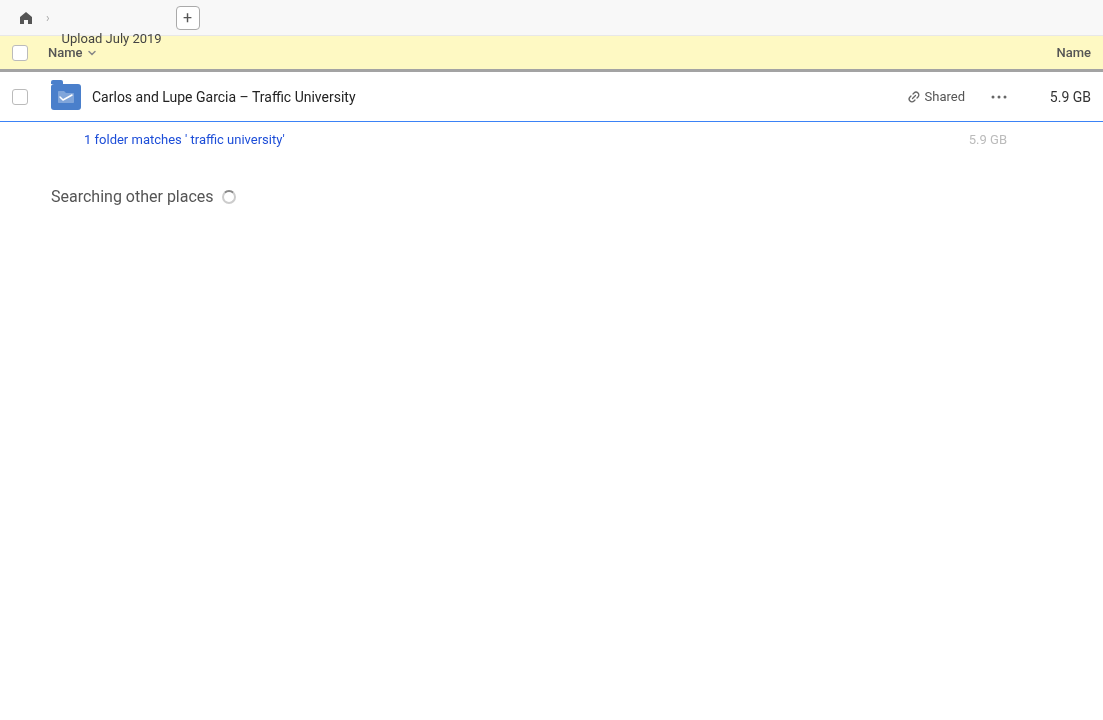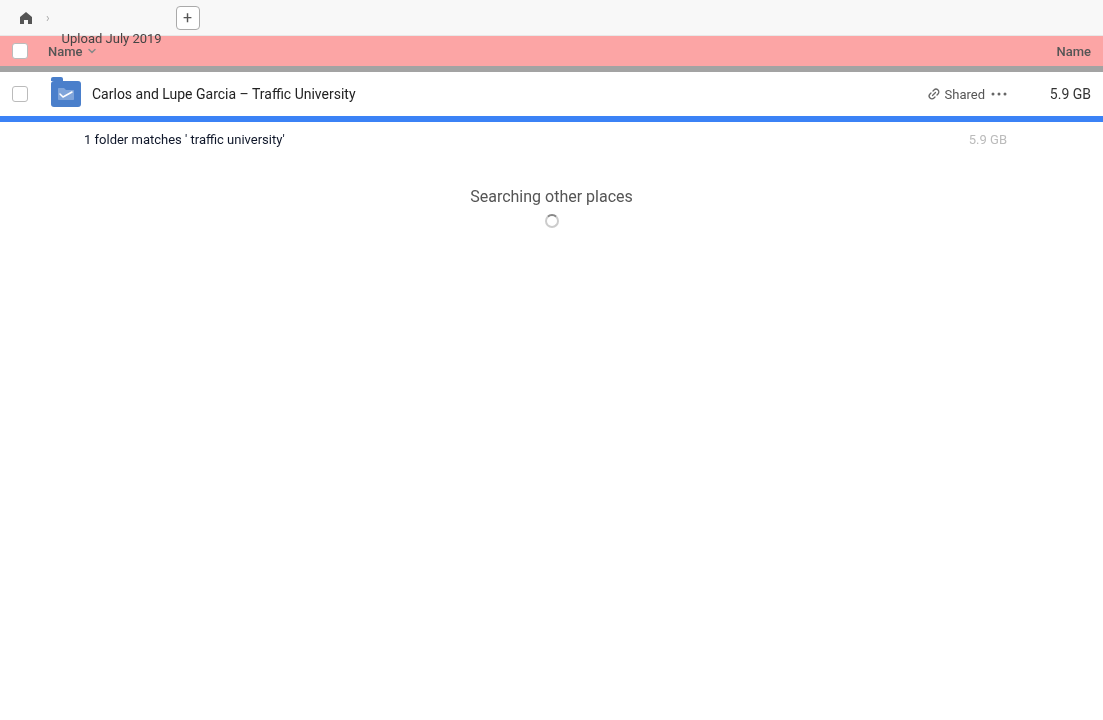--- a/index.html
+++ b/index.html
@@ -69,22 +69,22 @@
       margin-left: 4px;
       background: white;
     }
 
     
     .column-headers {
       display: flex;
       align-items: center;
       padding: 0 12px;
       height: 36px;
-      border-bottom: 6px solid #a3a3a3;
-      background: #fca5a5;
+      border-bottom: 3px solid #a3a3a3;
+      background: #fef9c3;
     }
 
     .col-checkbox {
       width: 36px;
       display: flex;
       align-items: center;
     }
 
     .col-name {
       flex: 1;
@@ -104,21 +104,21 @@
       color: #555;
       font-weight: 500;
     }
 
     
     .file-row {
       display: flex;
       align-items: center;
       padding: 0 12px;
       height: 50px;
-      border-bottom: 6px solid #3b82f6;
+      border-bottom: 1px solid #3b82f6;
       background: #fff;
       cursor: pointer;
     }
 
     .file-checkbox {
       width: 36px;
       display: flex;
       align-items: center;
     }
 
@@ -155,20 +155,21 @@
     .file-name {
       flex: 1;
       font-size: 14px;
       color: #222;
     }
 
     .file-shared-area {
       display: flex;
       align-items: center;
       gap: 6px;
+      margin-right: 20px;
     }
 
     .shared-badge {
       display: flex;
       align-items: center;
       gap: 4px;
       font-size: 13px;
       color: #555;
     }
 
@@ -192,21 +193,20 @@
     }
 
     
     .searching-section {
       padding: 30px 51px;
       font-size: 16px;
       color: #555;
       display: flex;
       align-items: center;
       gap: 8px;
-      flex-direction: column;
     }
 
     .spinner {
       width: 14px;
       height: 14px;
       border: 2px solid #ccc;
       border-top-color: #888;
       border-radius: 50%;
       animation: spin 0.8s linear infinite;
       display: inline-block;
@@ -277,20 +277,20 @@
     <svg width="16" height="4" viewBox="0 0 16 4" fill="#666">
       <circle cx="2" cy="2" r="1.5"></circle>
       <circle cx="8" cy="2" r="1.5"></circle>
       <circle cx="14" cy="2" r="1.5"></circle>
     </svg>
   </div>
   <div class="file-size">5.9 GB</div>
 </div>
 
 <div style="display:flex; align-items:center; padding: 10px 84px;">
-  <span style="font-size:13px; color:#0f172a;">1 folder matches ' traffic university'</span>
+  <span style="font-size:13px; color:#1d4ed8;">1 folder matches ' traffic university'</span>
   <span style="margin-left:auto; font-size:13px; color:#bbb; padding-right:12px;">5.9 GB</span>
 </div>
 
 <div class="searching-section">
   <span>Searching other places</span>
   <span class="spinner"></span>
 </div>
 
 </body></html>

